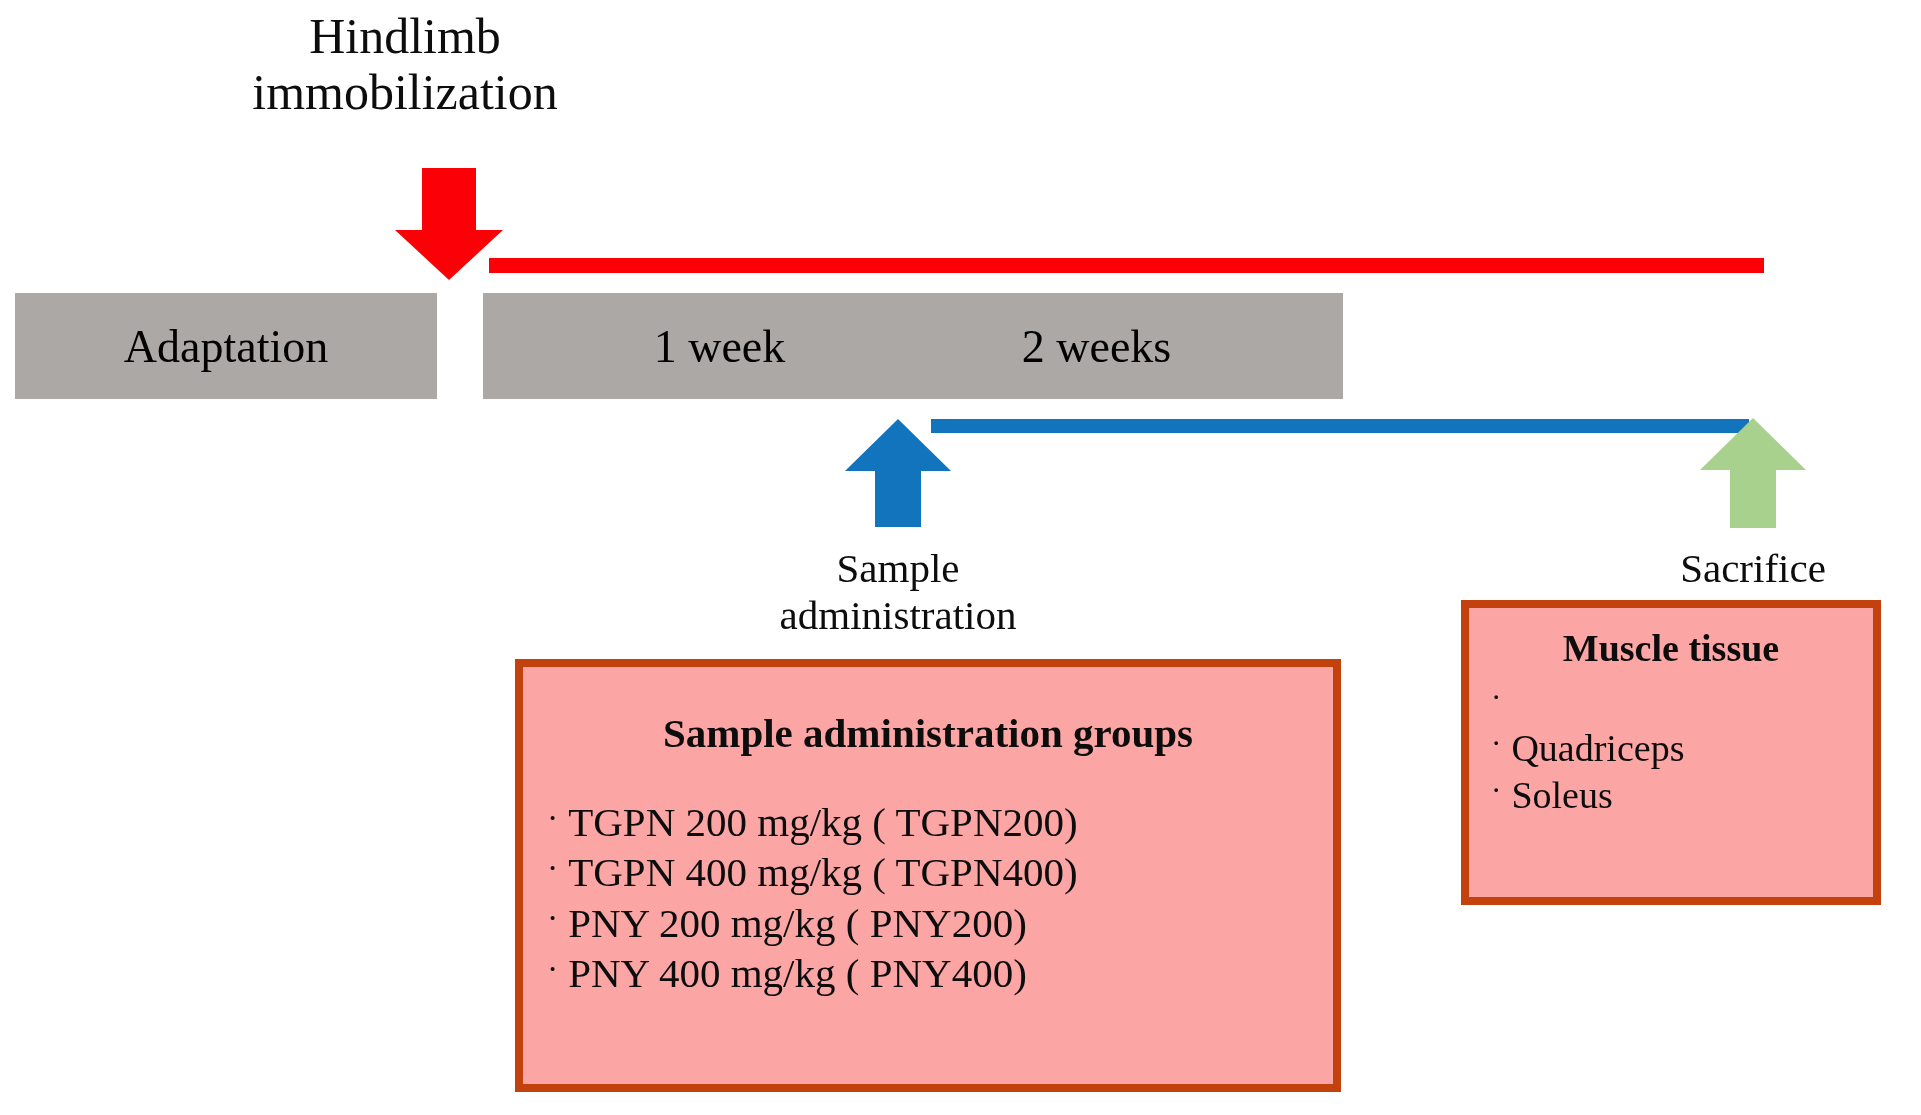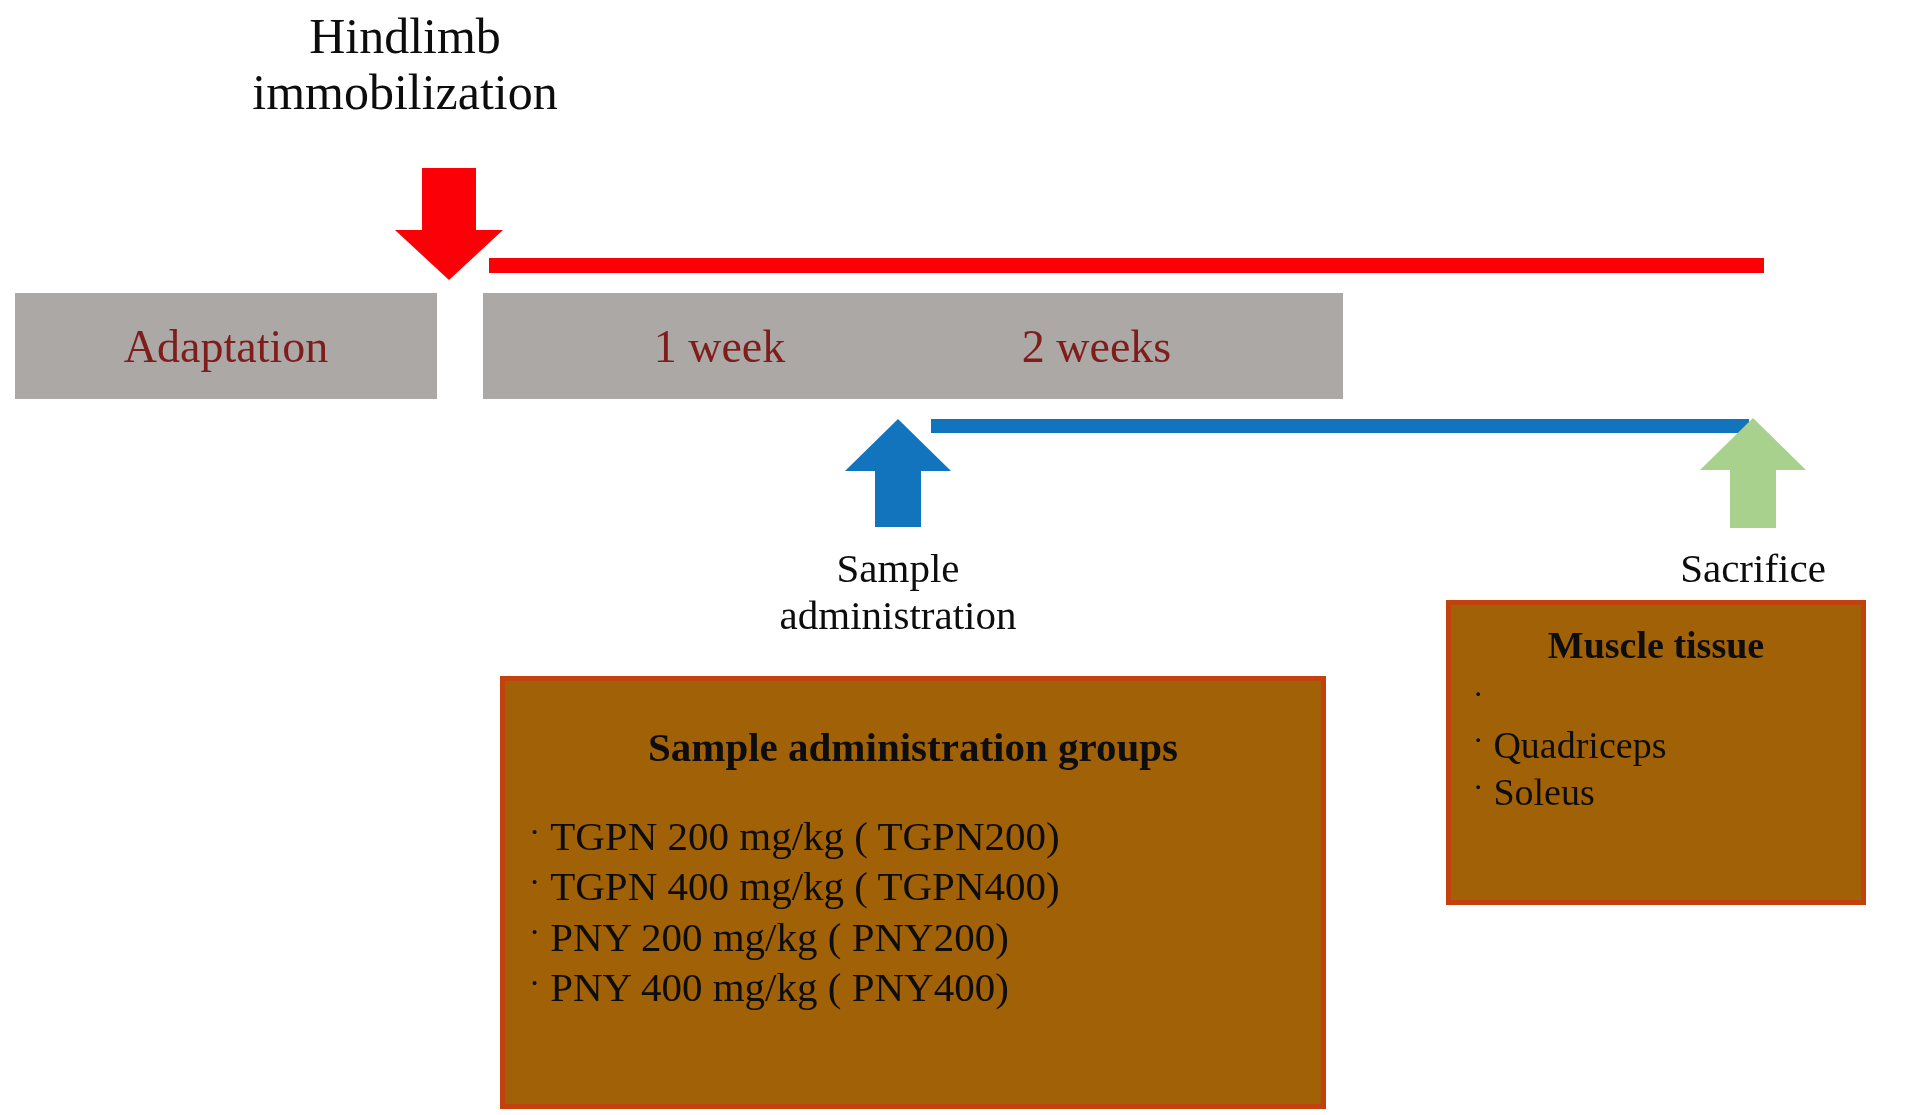--- a/index.html
+++ b/index.html
@@ -77,21 +77,21 @@
     height: 14px;
     background: #1374BE;
   }
 
   
   .timeline-bar {
     position: absolute;
     top: 293px;
     height: 106px;
     background: #ABA8A6;
-    color: #7f1d1d;
+    color: #000000;
     font-size: 46px;
     display: flex;
     align-items: center;
     justify-content: center;
     white-space: nowrap;
   }
   #bar-0 { left: 15px;   width: 422px; }
   #bar-1 { left: 455px;  width: 473px; margin-left: 28px; }
   #bar-2 { left: 850px;  width: 493px; }
   #bar-3 { left: 1337px; width: 431px; }
@@ -165,27 +165,28 @@
   }
   #sacrifice-caption {
     left: 1598px;
     top: 545px;
     width: 310px;
   }
 
   
   .info-box {
     position: absolute;
-    background: #a16207;
-    border: 5px solid #c2410c;
+    background: #fca5a5;
+    border: 8px solid #c2410c;
     box-sizing: border-box;
+    margin-left: 15px;
   }
   #sample-box {
     left: 500px;
-    top: 676px;
+    top: 659px;
     width: 826px;
     height: 433px;
   }
   #muscle-box {
     left: 1446px;
     top: 600px;
     width: 420px;
     height: 305px;
   }
   .box-title {

